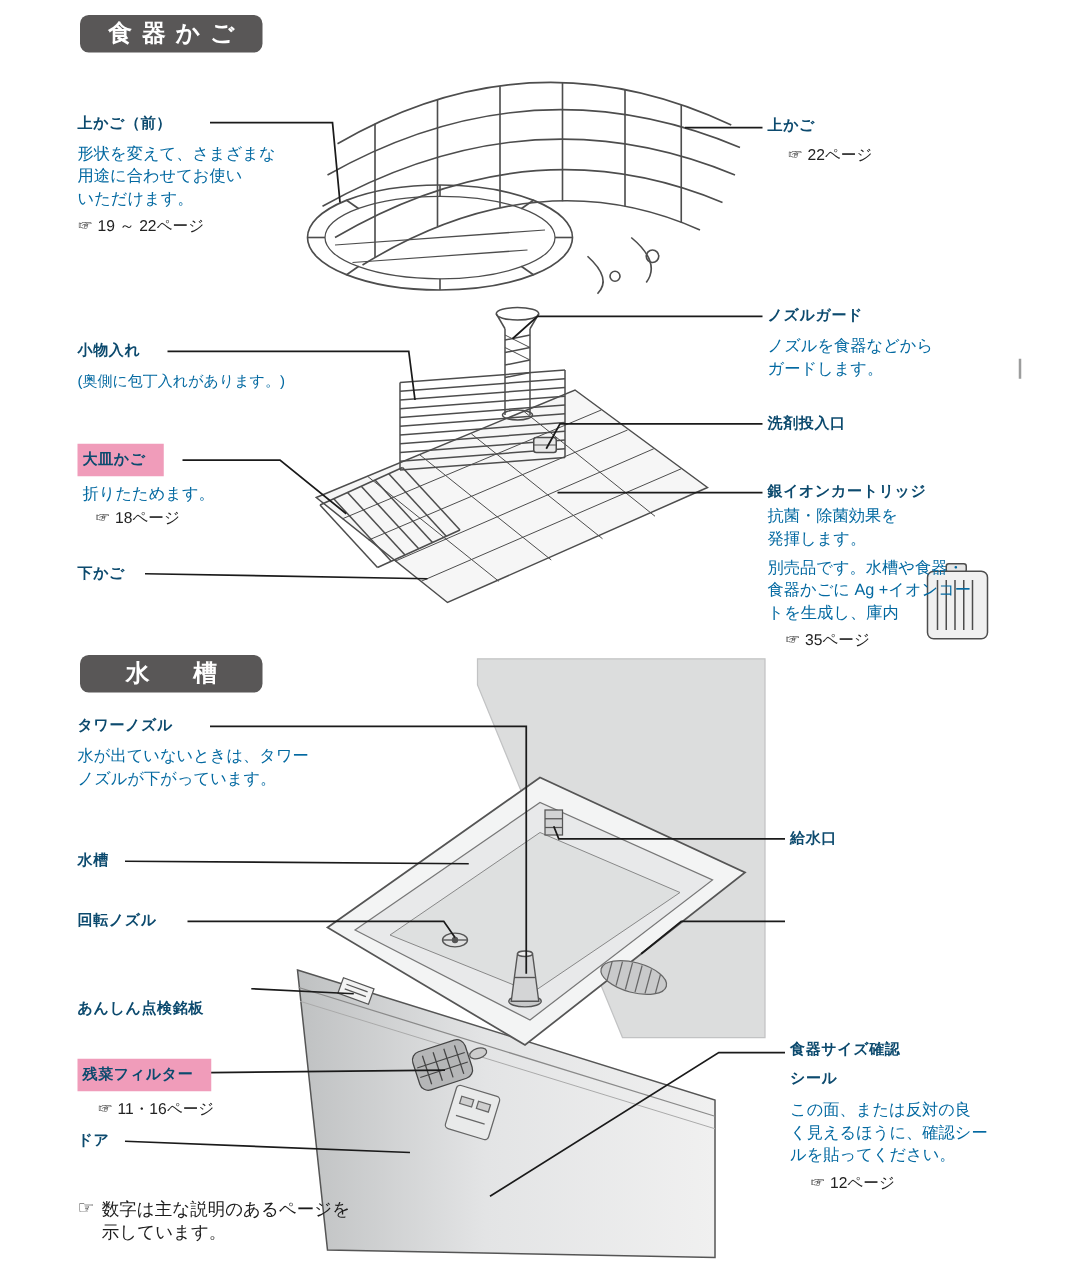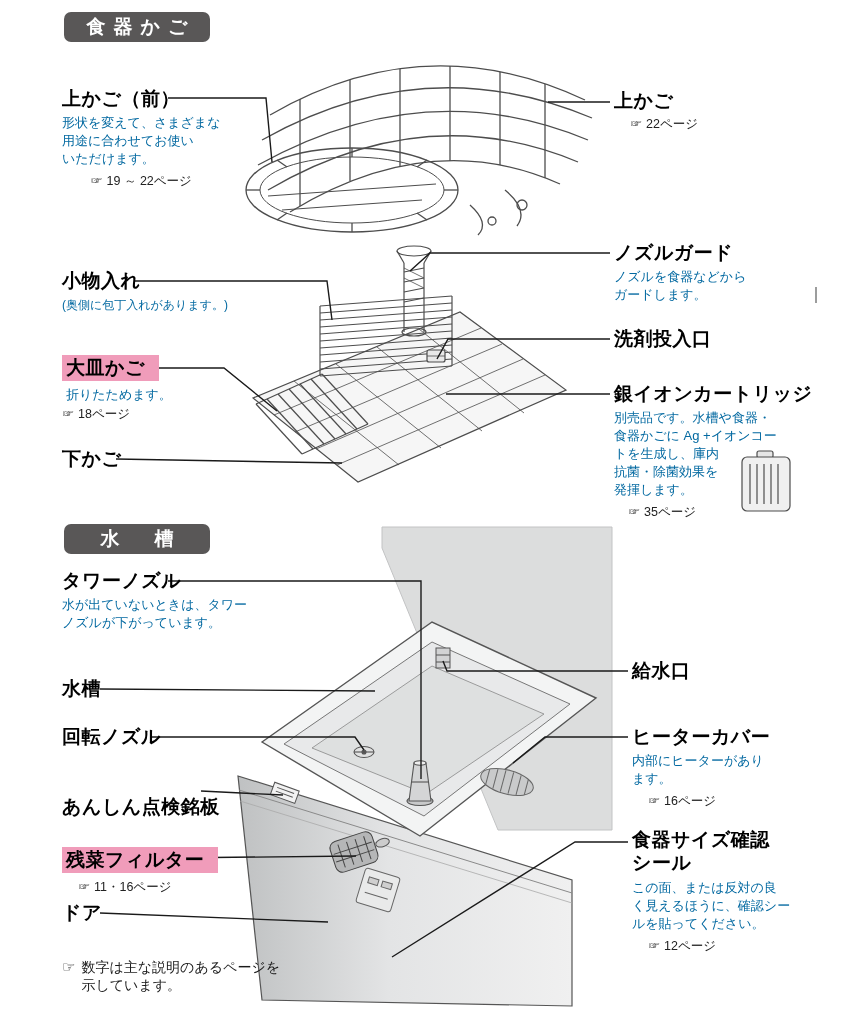--- a/index.html
+++ b/index.html
@@ -3,21 +3,21 @@
 <meta charset="utf-8">
 <style>
   html,body{margin:0;padding:0;background:#fff;}
   #page{position:relative;width:817px;height:1024px;background:#ffffff;overflow:hidden;
         font-family:"Liberation Sans",sans-serif;color:#1b1b1b;}
   svg.art{position:absolute;left:0;top:0;z-index:1;}
   .part{position:absolute;z-index:3;}
   .badge{position:absolute;z-index:3;width:146px;height:30px;border-radius:7px;background:#595757;
          color:#fff;font-size:19px;font-weight:700;display:flex;align-items:center;justify-content:center;
          letter-spacing:8px;text-indent:8px;}
-  .t{font-size:19px;font-weight:700;color:#000000;letter-spacing:0.5px;line-height:21px;white-space:pre-line;}
+  .t{font-size:12px;font-weight:700;color:#0c4a6e;letter-spacing:0.5px;line-height:21px;white-space:pre-line;}
   .t2{line-height:23px;}
   .d{font-size:13px;color:#0369a1;line-height:18px;white-space:pre-line;margin-top:5px;}
   .sub{font-size:12px;}
   .ref{font-size:12.5px;color:#222;margin-top:5px;}
   .hl{display:inline-block;background:#f09cba;padding:2px 14px 3px 4px;}
   .sidetab{position:absolute;z-index:3;left:815px;top:287px;width:39px;height:16px;background:#9c9d9d;}
   .vlabel{position:absolute;z-index:3;left:814px;top:306px;height:170px;writing-mode:vertical-rl;
           font-size:16px;letter-spacing:3px;color:#111;}
   .footnote{display:flex;gap:6px;align-items:flex-start;}
   .hand{font-size:15px;line-height:18px;}
@@ -225,21 +225,21 @@
   <div class="badge" style="left:64px;top:524px;">水　槽</div>
 
   <div class="sidetab"></div>
   <div class="vlabel">各部のなまえ</div>
 
   <div class="part" style="left:62px;top:88px;">
     <div class="t">上かご（前）</div>
     <div class="d">形状を変えて、さまざまな
 用途に合わせてお使い
 いただけます。</div>
-    <div class="ref" style="text-align:center;">☞ 19 ～ 22ページ</div>
+    <div class="ref" style="">☞ 19 ～ 22ページ</div>
   </div>
 
   <div class="part" style="left:614px;top:90px;">
     <div class="t">上かご</div>
     <div class="ref" style="margin-left:16px;">☞ 22ページ</div>
   </div>
 
   <div class="part" style="left:614px;top:242px;">
     <div class="t">ノズルガード</div>
     <div class="d">ノズルを食器などから
@@ -251,30 +251,30 @@
     <div class="d sub">(奥側に包丁入れがあります。)</div>
   </div>
 
   <div class="part" style="left:614px;top:328px;">
     <div class="t">洗剤投入口</div>
   </div>
 
   <div class="part" style="left:62px;top:355px;">
     <div class="t"><span class="hl">大皿かご</span></div>
     <div class="d" style="margin-left:4px;">折りたためます。</div>
-    <div class="ref" style="margin-top:2px;">☞ 18ページ</div>
+    <div class="ref" style="margin-left:14px;margin-top:2px;">☞ 18ページ</div>
   </div>
 
   <div class="part" style="left:614px;top:383px;">
     <div class="t">銀イオンカートリッジ</div>
+    <div class="d" style="margin-top:0;">抗菌・除菌効果を
+発揮します。</div>
     <div class="d">別売品です。水槽や食器・
 食器かごに Ag +イオンコー
 トを生成し、庫内</div>
-    <div class="d" style="margin-top:0;">抗菌・除菌効果を
-発揮します。</div>
     <div class="ref" style="margin-left:14px;">☞ 35ページ</div>
   </div>
 
   <div class="part" style="left:62px;top:448px;">
     <div class="t">下かご</div>
   </div>
 
   <div class="part" style="left:62px;top:570px;">
     <div class="t">タワーノズル</div>
     <div class="d">水が出ていないときは、タワー
@@ -286,26 +286,20 @@
   </div>
 
   <div class="part" style="left:632px;top:660px;">
     <div class="t">給水口</div>
   </div>
 
   <div class="part" style="left:62px;top:726px;">
     <div class="t">回転ノズル</div>
   </div>
 
-  <div class="part" style="left:632px;top:726px;">
-    <div class="t">ヒーターカバー</div>
-    <div class="d">内部にヒーターがあり
-ます。</div>
-    <div class="ref" style="margin-left:16px;">☞ 16ページ</div>
-  </div>
 
   <div class="part" style="left:62px;top:796px;">
     <div class="t">あんしん点検銘板</div>
   </div>
 
   <div class="part" style="left:632px;top:816px;margin-top:12px;">
     <div class="t t2">食器サイズ確認
 シール</div>
     <div class="d">この面、または反対の良
 く見えるほうに、確認シー

